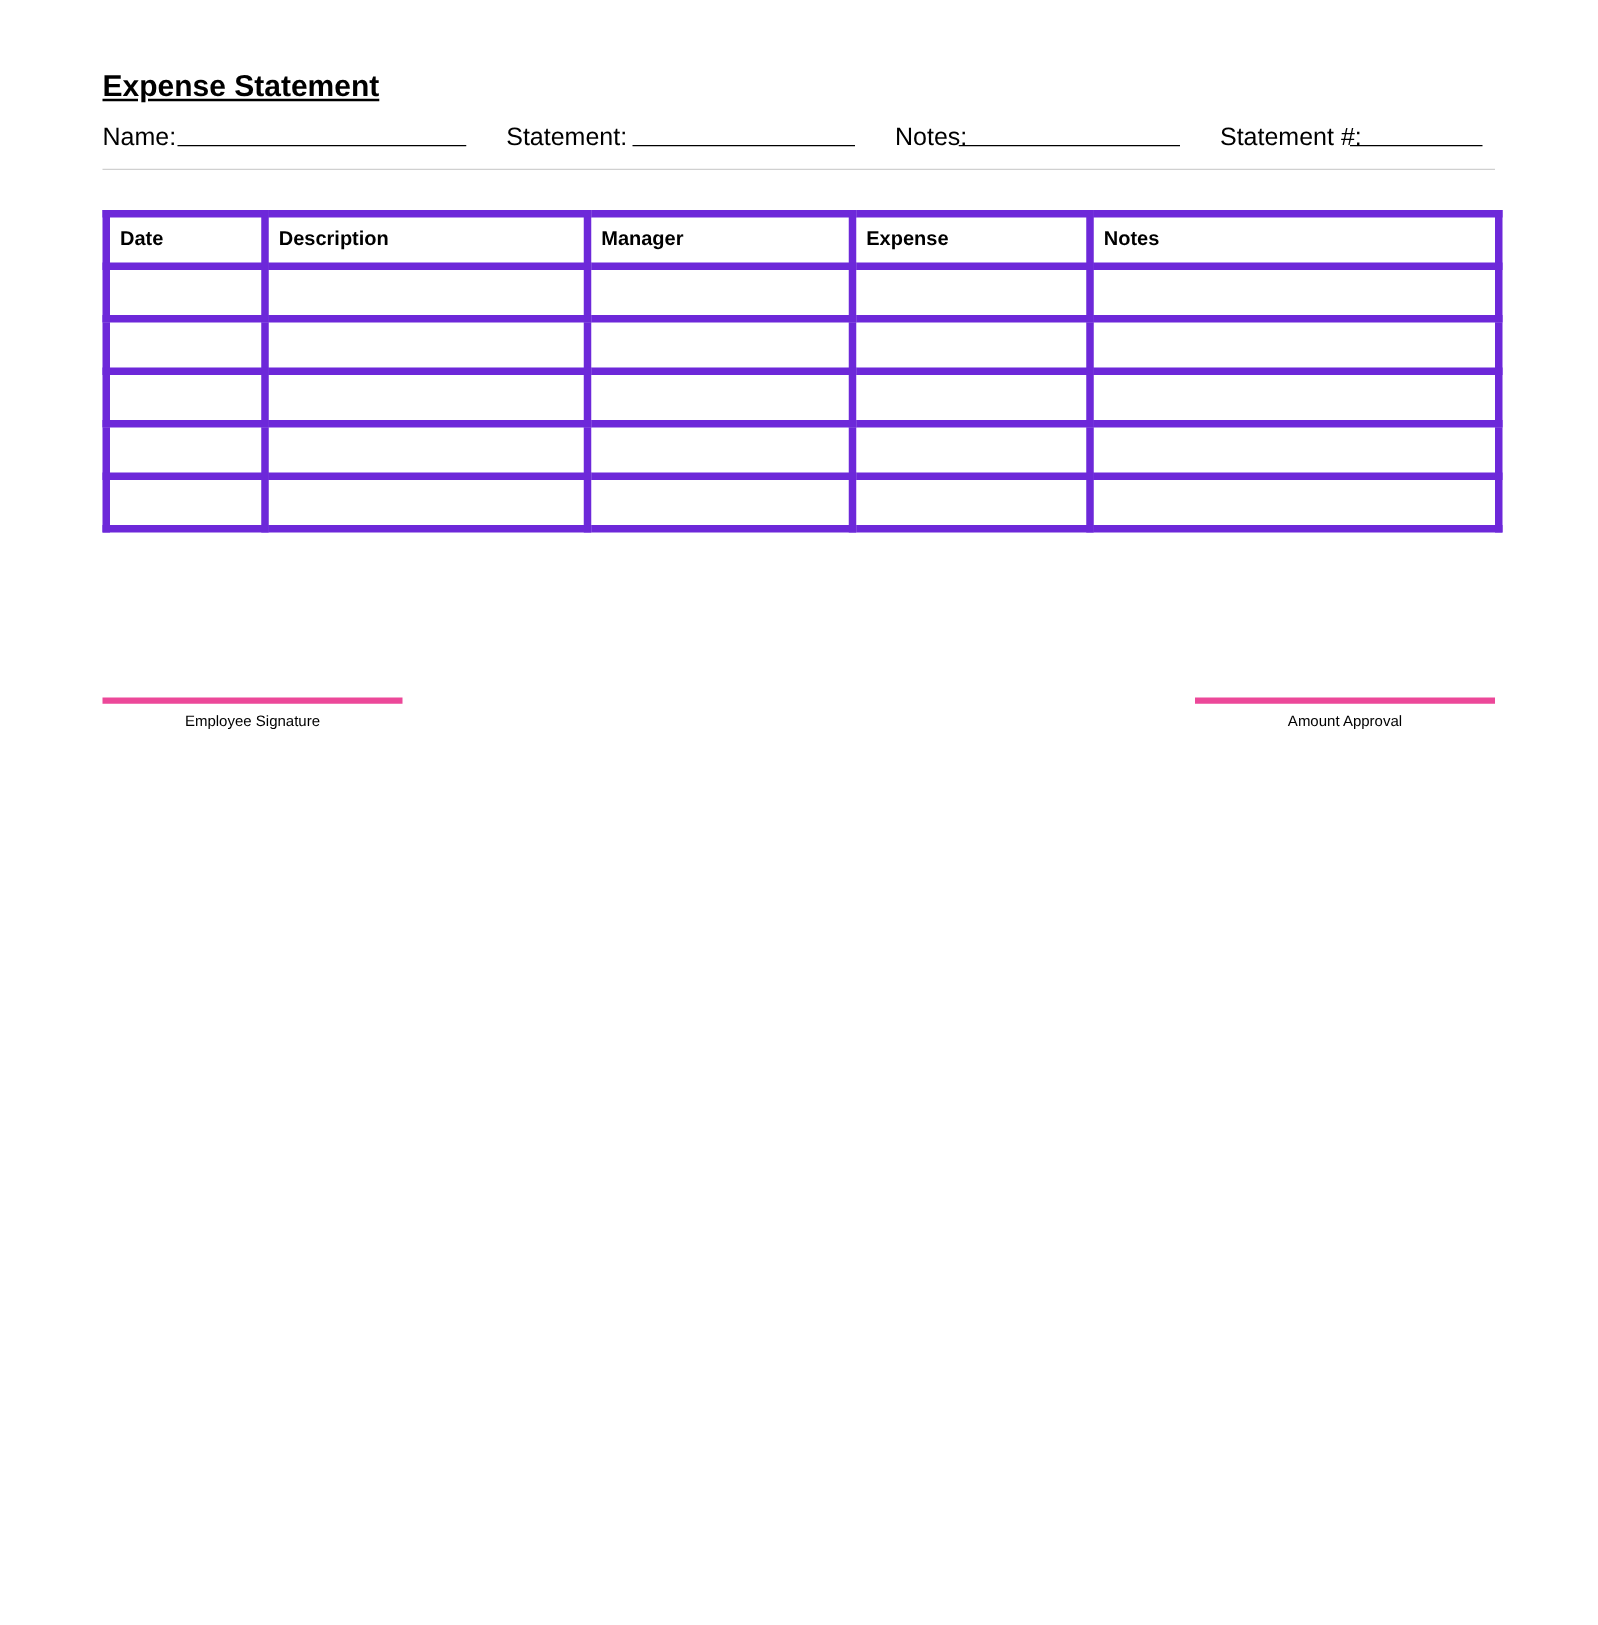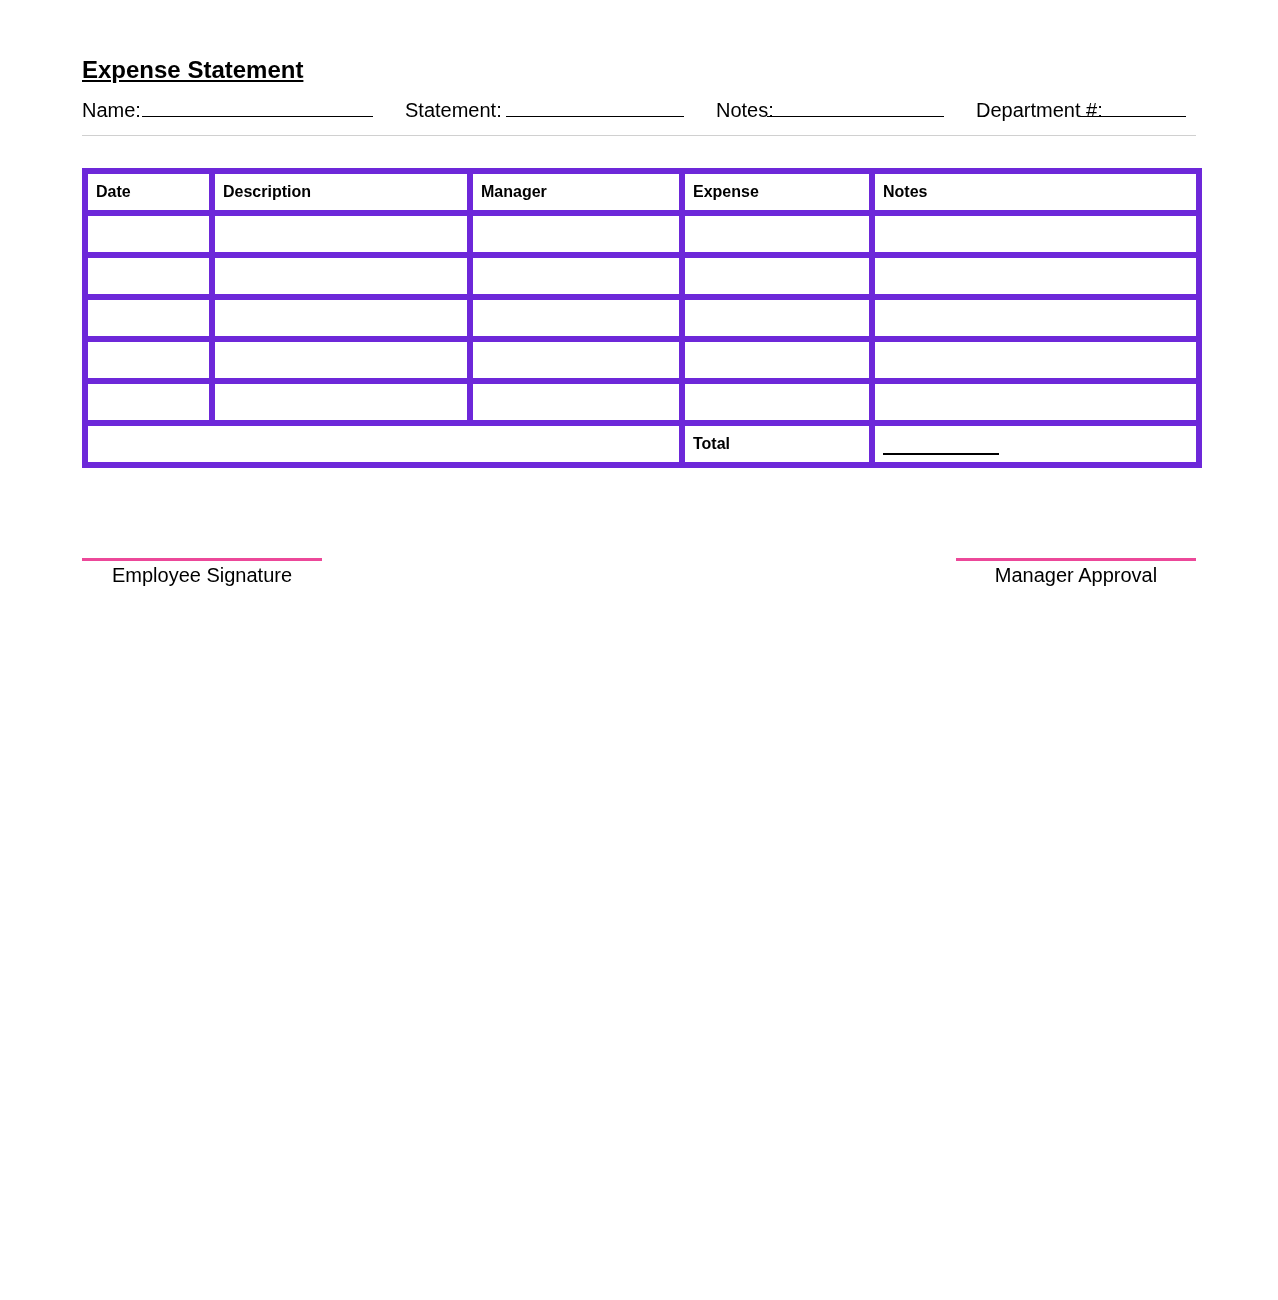--- a/index.html
+++ b/index.html
@@ -33,41 +33,41 @@
       text-align: left; vertical-align: middle; box-sizing: border-box;
     }
     table.exp th { font-weight: bold; }
     .total-label { font-weight: bold; }
     .total-line {
       display: inline-block; width: 116px; height: 0;
       border-bottom: 2px solid #000; position: relative; top: 6px;
     }
     .sig {
       position: absolute; top: 558px; width: 240px;
-      border-top: 3px solid #ec4899; text-align: center;
-      font-size: 20px; padding-top: 4px; line-height: 20px;
+      border-top: 5px solid #ec4899; text-align: center;
+      font-size: 12px; padding-top: 4px; line-height: 20px;
     }
   </style>
 </head>
 <body>
 
 <div class="page">
   <h1 class="title">Expense Statement</h1>
 
   <div class="meta">
     <span class="field" style="left:0;">Name:</span>
     <span class="line" style="left:60px; width:231px;"></span>
 
     <span class="field" style="left:323px;">Statement:</span>
     <span class="line" style="left:424px; width:178px;"></span>
 
     <span class="field" style="left:634px;">Notes:</span>
     <span class="line" style="left:685px; width:177px;"></span>
 
-    <span class="field" style="left:894px;">Department #:</span>
+    <span class="field" style="left:894px;">Statement #:</span>
     <span class="line" style="left:998px; width:106px;"></span>
   </div>
 
   <div class="sep"></div>
 
   <table class="exp">
     <colgroup>
       <col style="width:127px">
       <col style="width:258px">
       <col style="width:212px">
@@ -112,29 +112,22 @@
         <td></td>
         <td></td>
       </tr>
       <tr>
         <td></td>
         <td></td>
         <td></td>
         <td></td>
         <td></td>
       </tr>
-      <tr>
-        <td colspan="3"></td>
-        <td class="total-label">Total</td>
-        <td>
-          <span class="total-line"></span>
-        </td>
-      </tr>
     </tbody>
   </table>
 
   <div class="sig" style="left:0;">
     <span>Employee Signature</span>
   </div>
   <div class="sig" style="left:874px;">
-    <span>Manager Approval</span>
+    <span>Amount Approval</span>
   </div>
 </div>
 
 </body></html>

